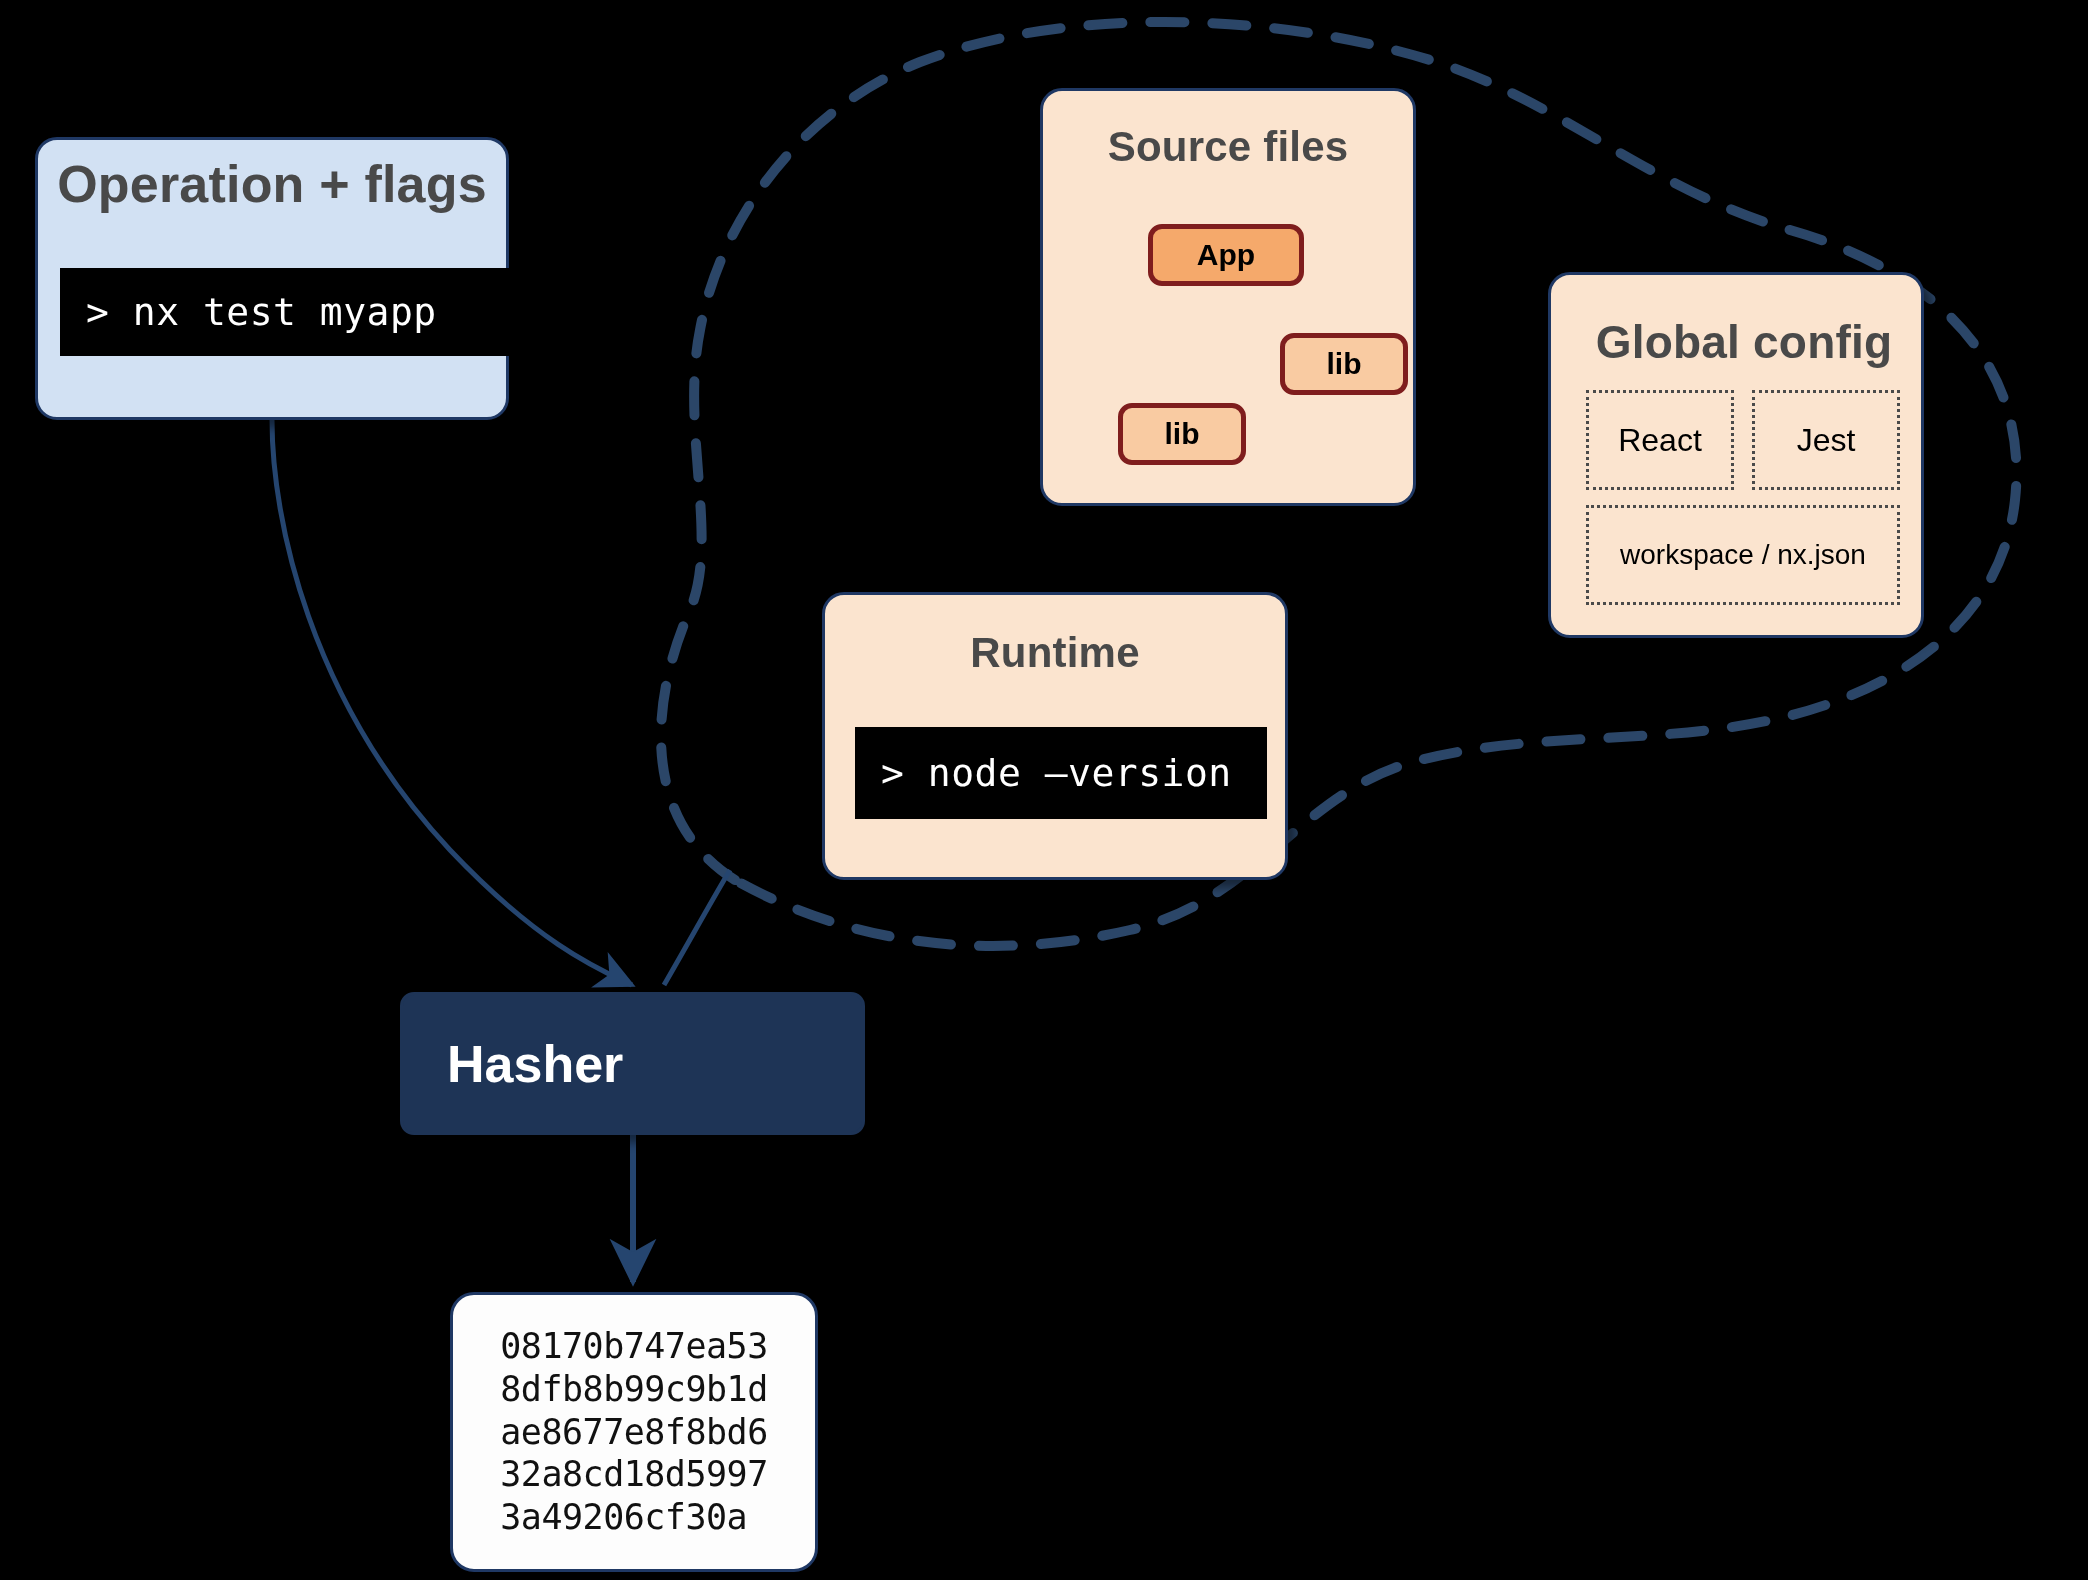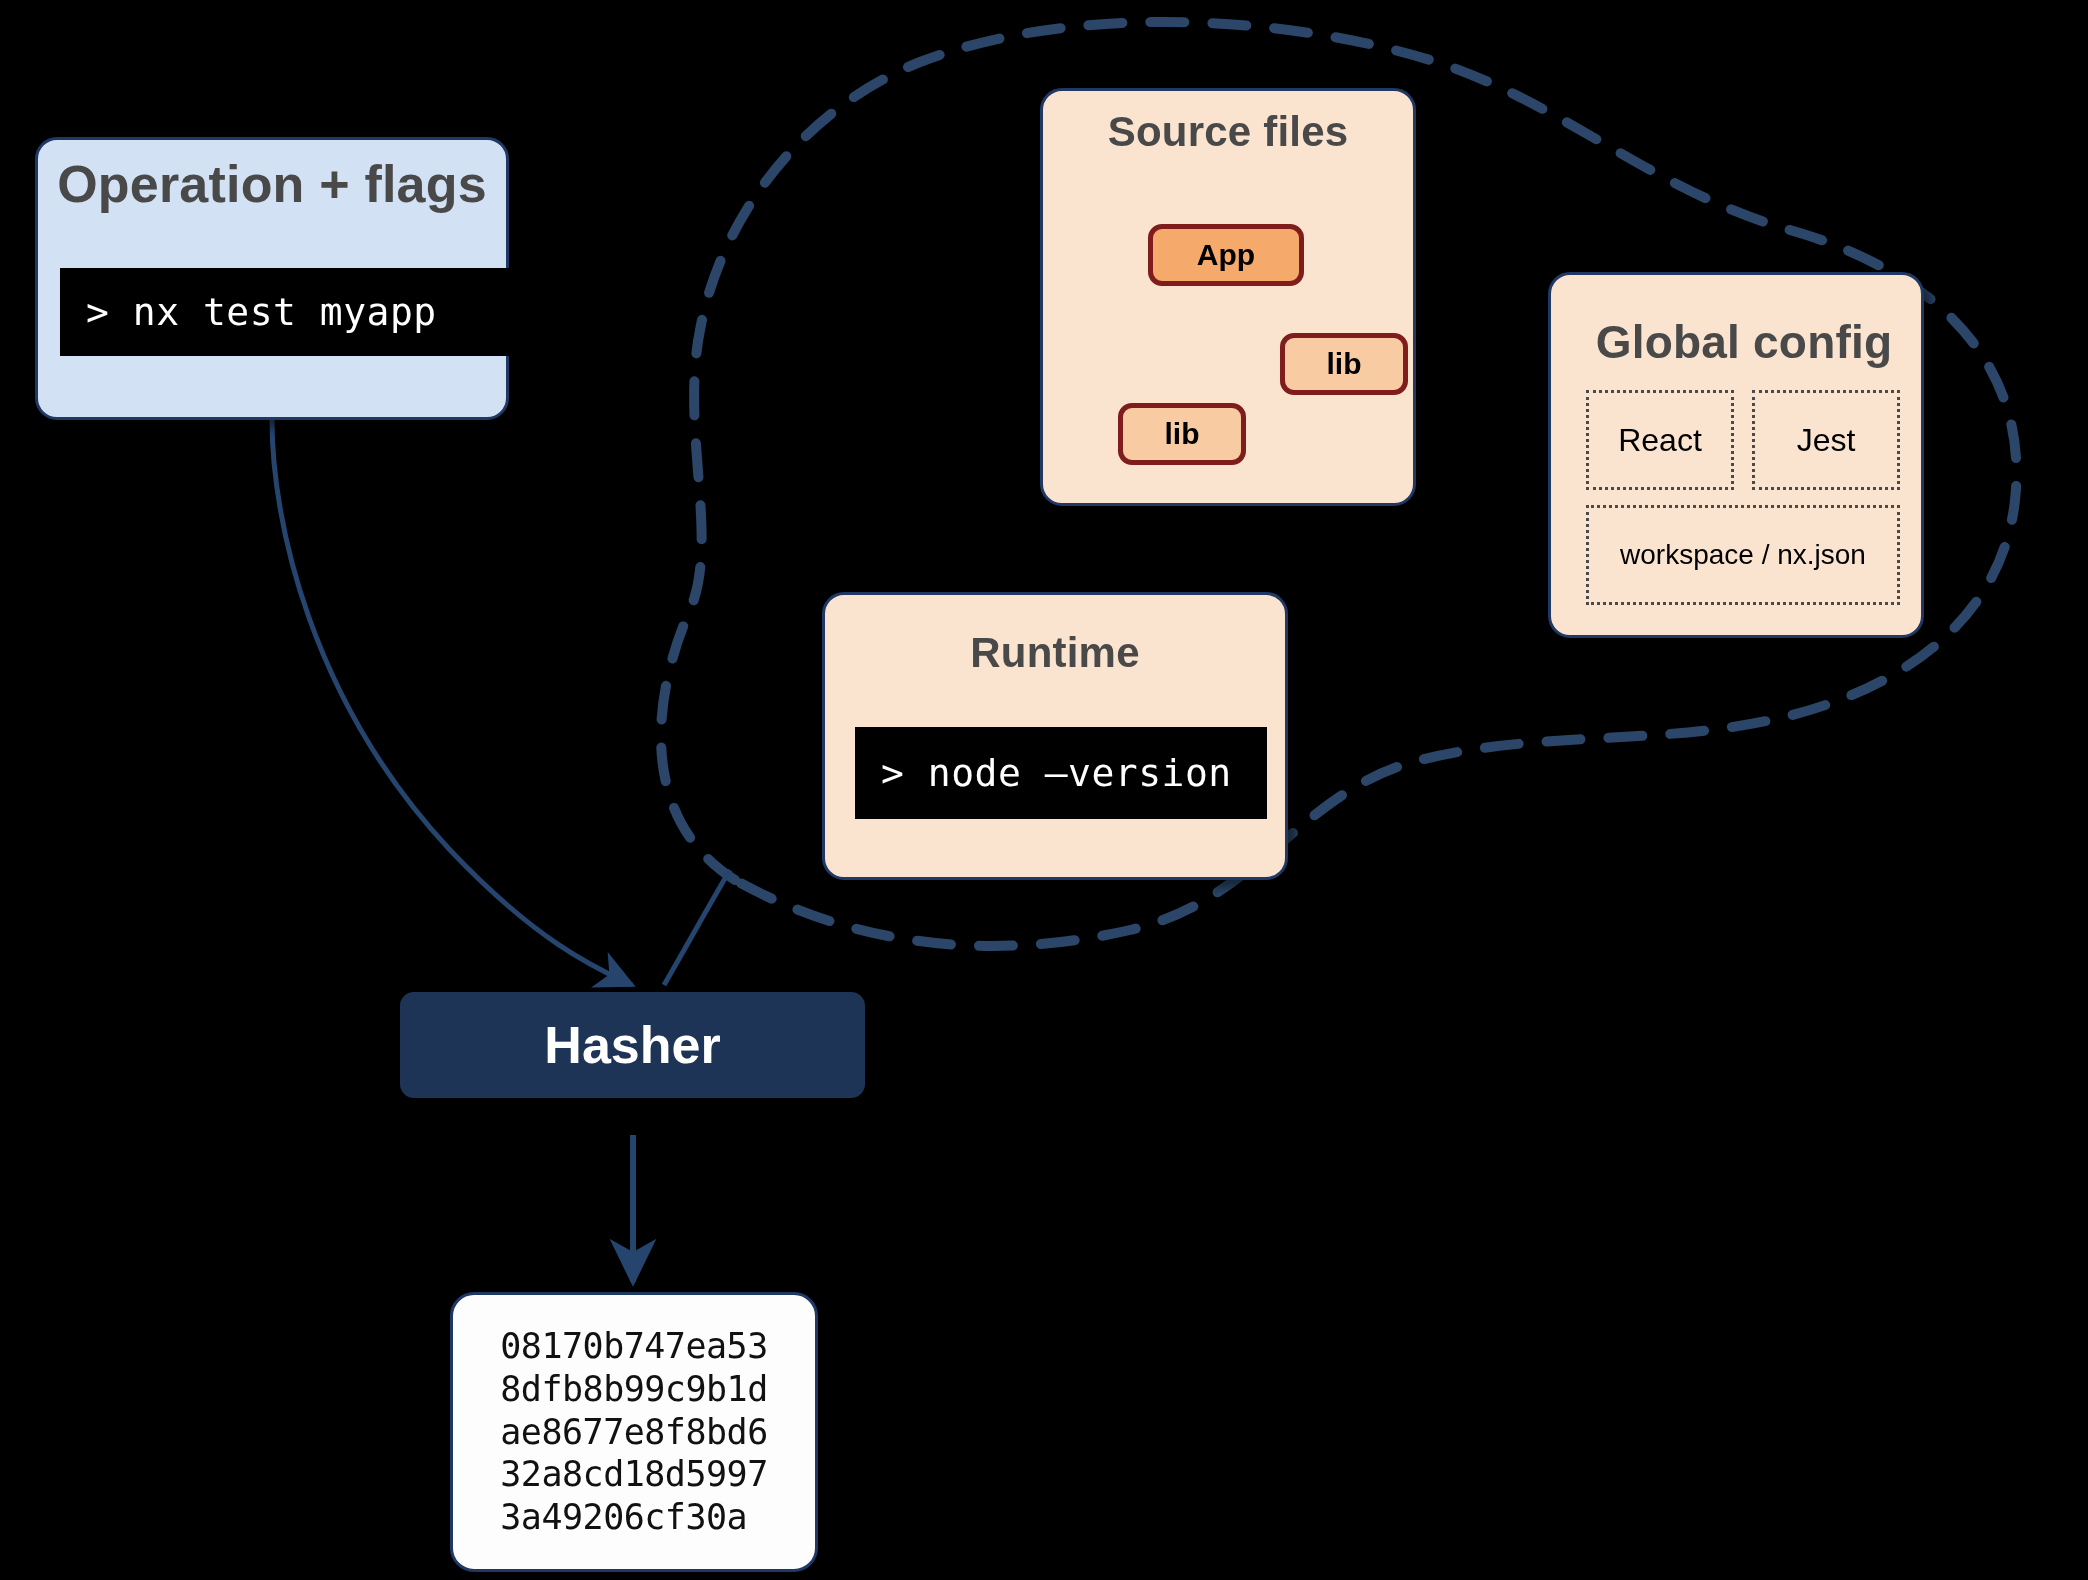--- a/index.html
+++ b/index.html
@@ -15,21 +15,21 @@
   #op-node{left:35px;top:137px;width:474px;height:283px;background:#d2e1f3;}
   .node-title{text-align:center;color:#494949;font-weight:bold;letter-spacing:.2px;}
   #op-node .node-title{font-size:52px;line-height:1;padding-top:18px;}
   .terminal{background:#000;color:#fff;font-family:"DejaVu Sans Mono", monospace;
             box-sizing:border-box;display:flex;align-items:center;}
   #op-term{position:absolute;left:22px;top:128px;width:478px;height:88px;
            font-size:38px;padding-left:26px;letter-spacing:.5px;}
 
   
   #src-node{left:1040px;top:88px;width:376px;height:418px;background:#fbe4cf;}
-  #src-node .node-title{font-size:42px;padding-top:17px;}
+  #src-node .node-title{font-size:42px;padding-top:32px;}
   .minibox{position:absolute;box-sizing:border-box;border:5px solid #7f1d1d;
            border-radius:14px;display:flex;align-items:center;justify-content:center;
            font-weight:bold;color:#000;}
   #src-app{left:1148px;top:224px;width:156px;height:62px;background:#f5a96b;font-size:30px;}
   #src-lib1{left:1280px;top:333px;width:128px;height:62px;background:#f9cba2;font-size:30px;}
   #src-lib2{left:1118px;top:403px;width:128px;height:62px;background:#f9cba2;font-size:30px;}
 
   
   #cfg-node{left:1548px;top:272px;width:376px;height:366px;background:#fbe4cf;}
   #cfg-node .node-title{font-size:46px;padding-top:40px;margin-left:16px;}
@@ -39,23 +39,23 @@
   #cfg-jest{left:1752px;top:390px;width:148px;height:100px;font-size:32px;}
   #cfg-ws{left:1586px;top:505px;width:314px;height:100px;font-size:28px;}
 
   
   #rt-node{left:822px;top:592px;width:466px;height:288px;background:#fbe4cf;}
   #rt-node .node-title{font-size:42px;padding-top:34px;}
   #rt-term{position:absolute;left:30px;top:132px;width:412px;height:92px;
            font-size:38px;padding-left:26px;letter-spacing:.5px;}
 
   
-  #hasher-node{left:400px;top:992px;width:465px;height:106px;background:#1e3456;
+  #hasher-node{left:400px;top:992px;width:465px;height:143px;background:#1e3456;
                border:3px solid #1e3456;border-radius:14px;
-               display:flex;align-items:center;justify-content:center;}
+               display:flex;align-items:center;justify-content:flex-start;padding-left:44px;}
   #hasher-node .hasher-label{color:#fff;font-size:52px;font-weight:bold;}
 
   
   #hash-node{left:450px;top:1292px;width:368px;height:280px;background:#fdfdfd;
              border-radius:24px;display:flex;align-items:center;justify-content:center;}
   #hash-lines{font-family:"DejaVu Sans Mono", monospace;font-size:35px;
               line-height:1.22;color:#111;letter-spacing:-.5px;}
   #hash-lines div{white-space:pre;}
 </style>
 </head>

